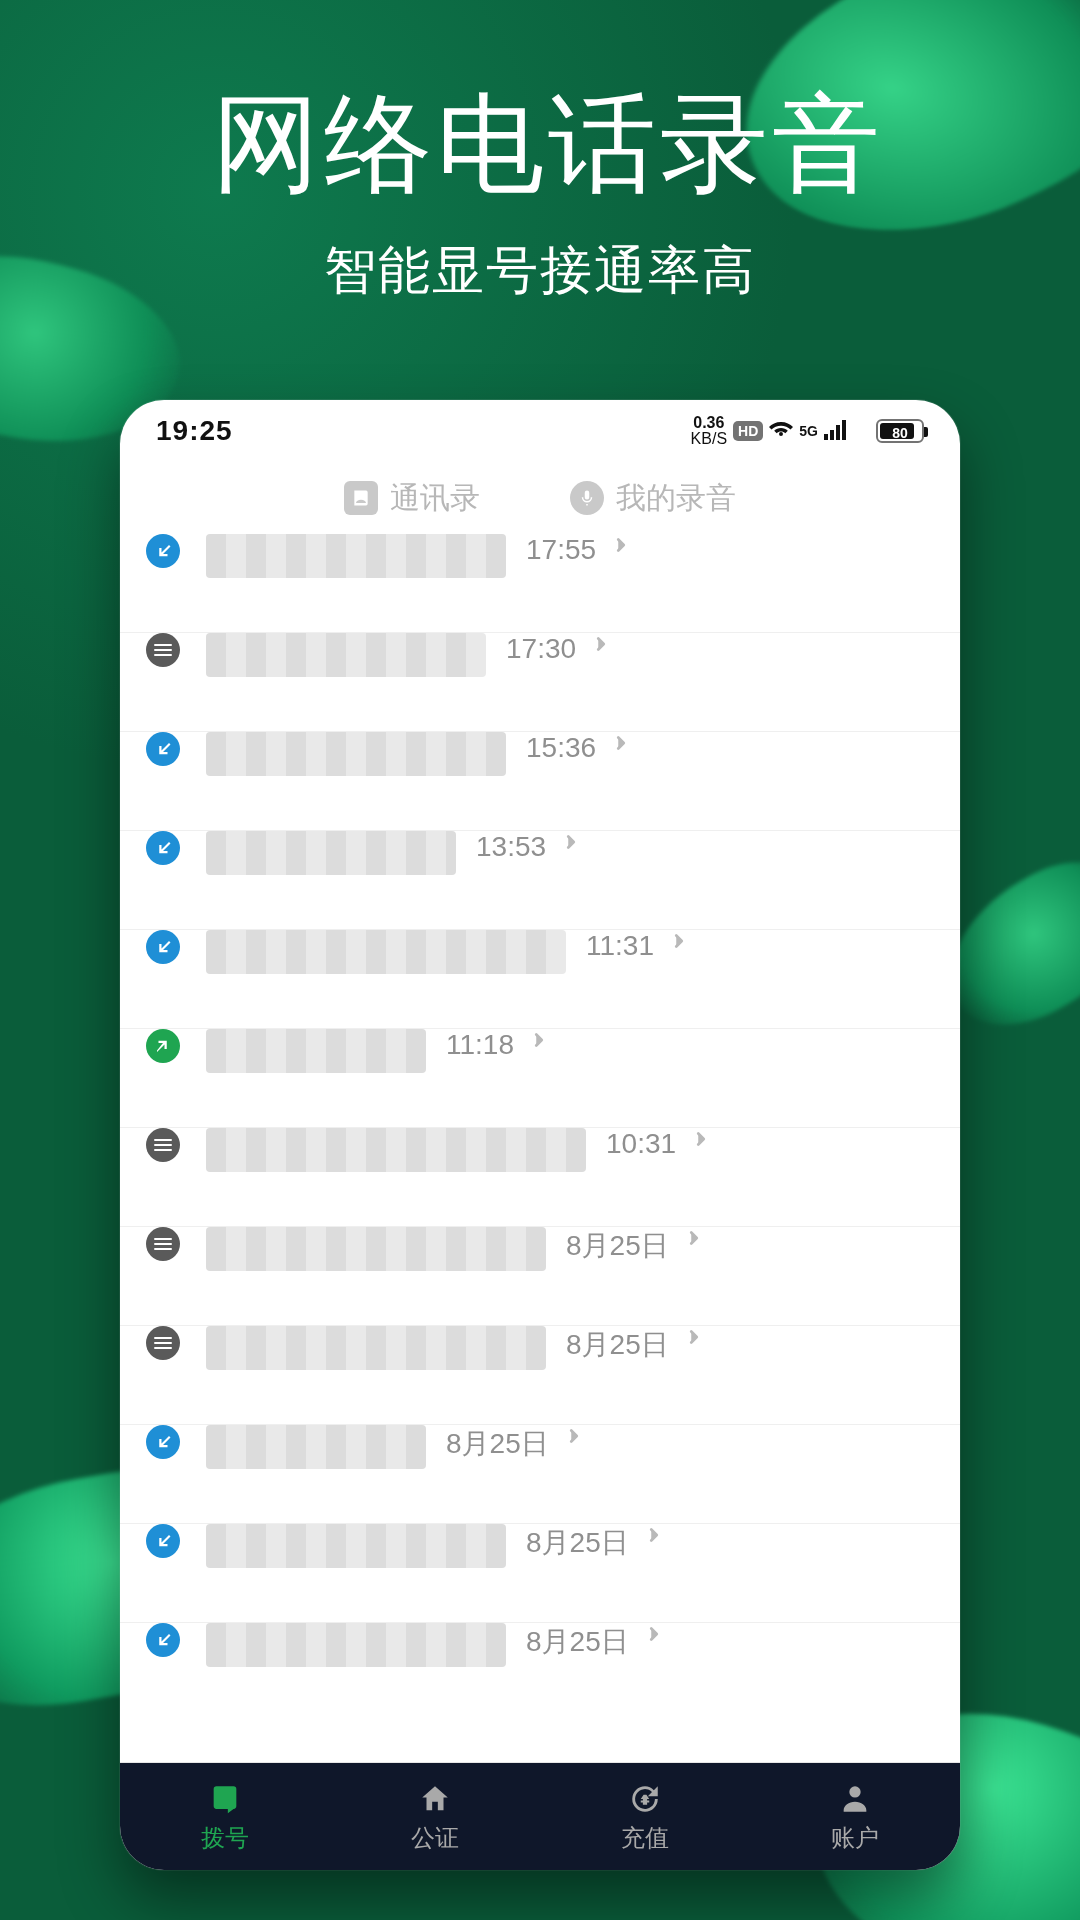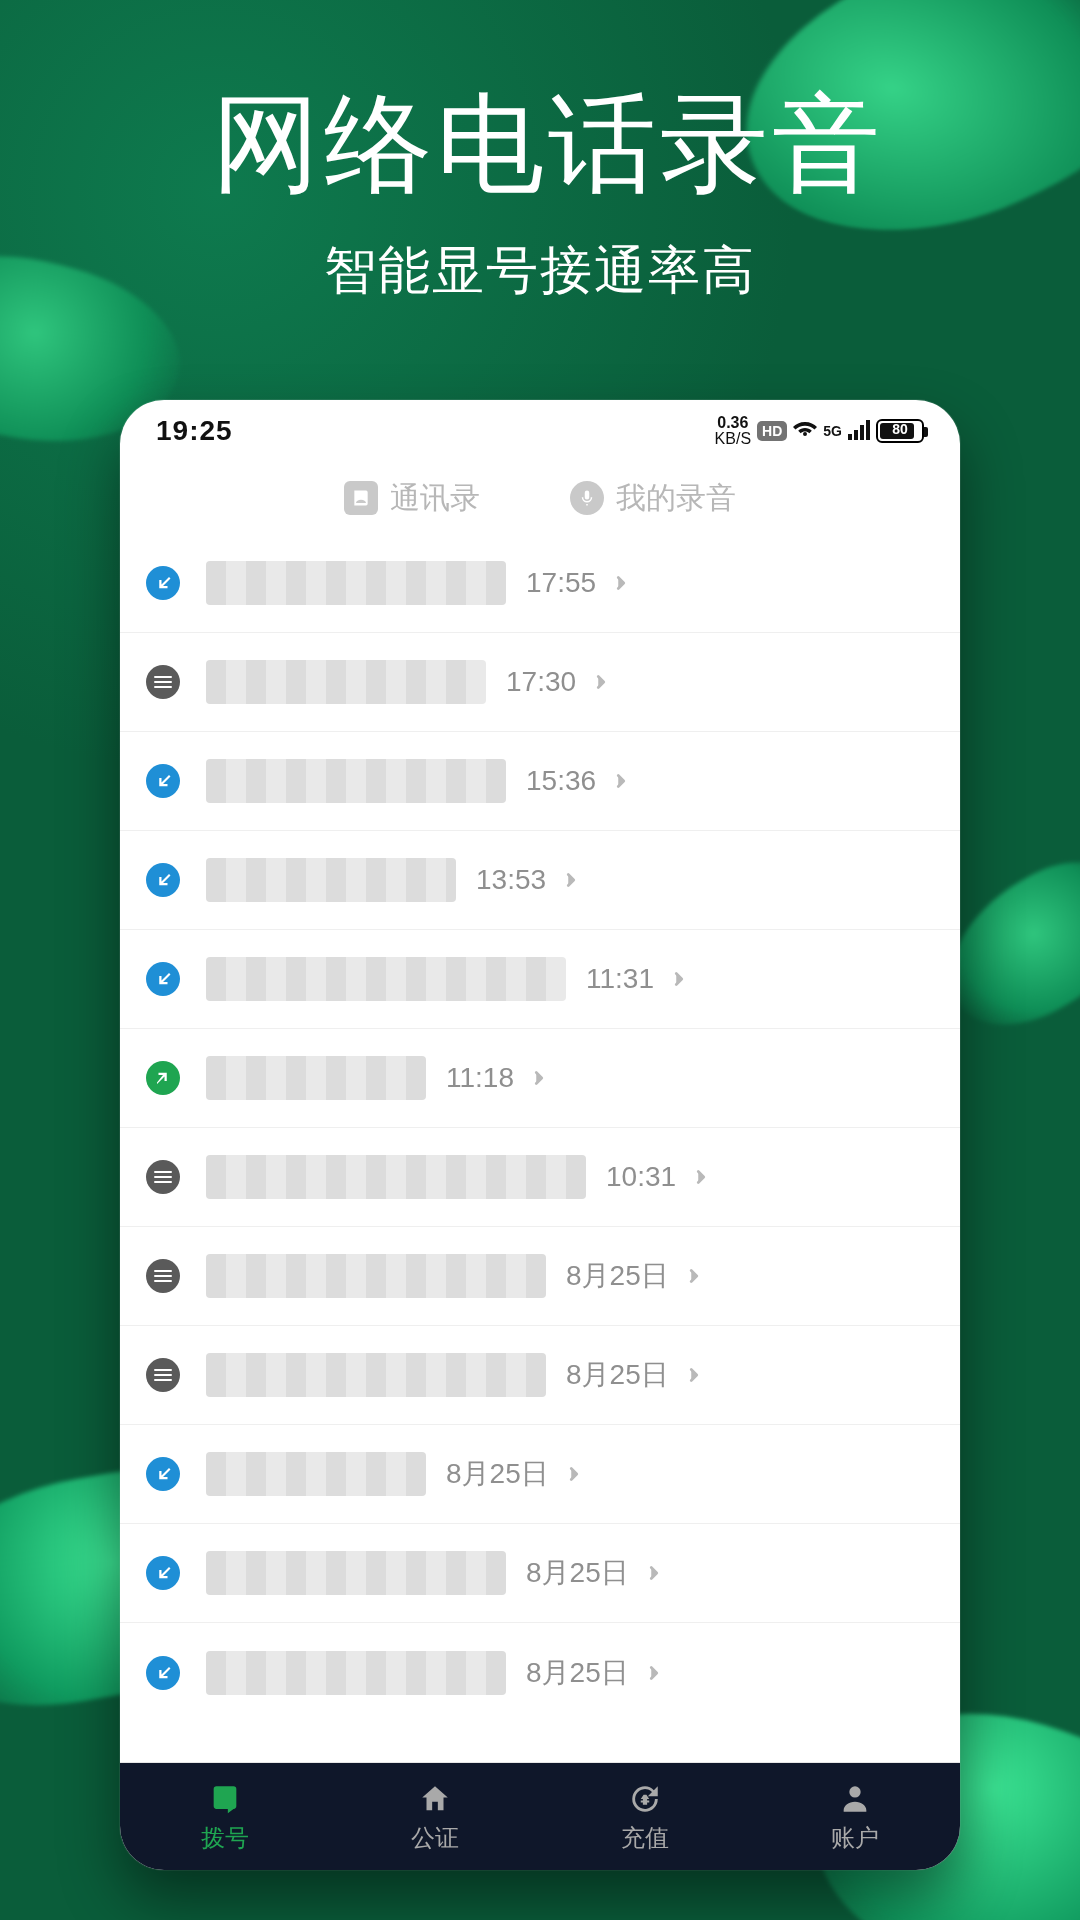--- a/index.html
+++ b/index.html
@@ -42,32 +42,32 @@
 
   .statusbar { height: 62px; display: flex; align-items: center; justify-content: space-between; padding: 0 36px; font-size: 28px; color: #111; }
   .statusbar .time { font-weight: 600; letter-spacing: 1px; }
   .status-right { display: flex; align-items: center; gap: 6px; }
   .kbs { font-size: 16px; line-height: 1; text-align: center; }
   .kbs .n { font-weight: 700; }
   .hd-badge { font-size: 14px; font-weight: 700; background: #737373; color: #fff; border-radius: 5px; padding: 2px 5px; }
   .wifi-icon, .sig-icon { display: inline-block; }
   .sig-label { font-size: 14px; font-weight: 700; }
   .battery { display: flex; align-items: center; gap: 2px; }
-  .battery-body { width: 48px; height: 24px; border: 2px solid #000000; border-radius: 6px; position: relative; display: flex; align-items: flex-start; justify-content: center; }
+  .battery-body { width: 48px; height: 24px; border: 2px solid #737373; border-radius: 6px; position: relative; display: flex; align-items: flex-end; justify-content: center; margin-left: 24px; }
   .battery-body::after { content: ""; position: absolute; right: -6px; top: 6px; width: 4px; height: 10px; background: #111; border-radius: 0 2px 2px 0; }
   .battery-fill { position: absolute; left: 2px; top: 2px; bottom: 2px; width: 78%; background: #111; border-radius: 3px; }
   .battery-txt { position: relative; font-size: 14px; font-weight: 700; color: #fff; z-index: 1; }
 
   .tabs-top { height: 72px; display: flex; align-items: center; justify-content: center; gap: 90px; color: #b7b7b7; font-size: 30px; }
   .tabs-top .tab { display: flex; align-items: center; gap: 12px; }
   .icon-box { width: 34px; height: 34px; border-radius: 6px; background: #c9c9c9; display: inline-flex; align-items: center; justify-content: center; }
   .icon-circle { width: 34px; height: 34px; border-radius: 50%; background: #c9c9c9; display: inline-flex; align-items: center; justify-content: center; }
 
   .list { }
-  .row { height: 99px; display: flex; align-items: center; padding: 0 8px 0 26px; border-bottom: 1px solid #efefef; }
+  .row { height: 99px; display: flex; padding: 0 8px 0 26px; border-bottom: 1px solid #efefef; }
   .row:last-child { border-bottom: none; }
   .call-ic { width: 34px; height: 34px; border-radius: 50%; flex: 0 0 34px; margin-right: 26px; display: flex; align-items: center; justify-content: center; }
   .call-ic.in  { background: #1f8fd6; }
   .call-ic.out { background: #1fa551; }
   .call-ic.log { background: #5a5a5a; }
   .call-ic svg { width: 18px; height: 18px; }
   .call-ic.log .bars { width: 18px; height: 12px; display: flex; flex-direction: column; justify-content: space-between; }
   .call-ic.log .bars span { display: block; height: 2px; background: #fff; border-radius: 1px; }
 
   .blur-name { flex: 1 1 auto; height: 44px; border-radius: 4px; margin-right: 20px;

